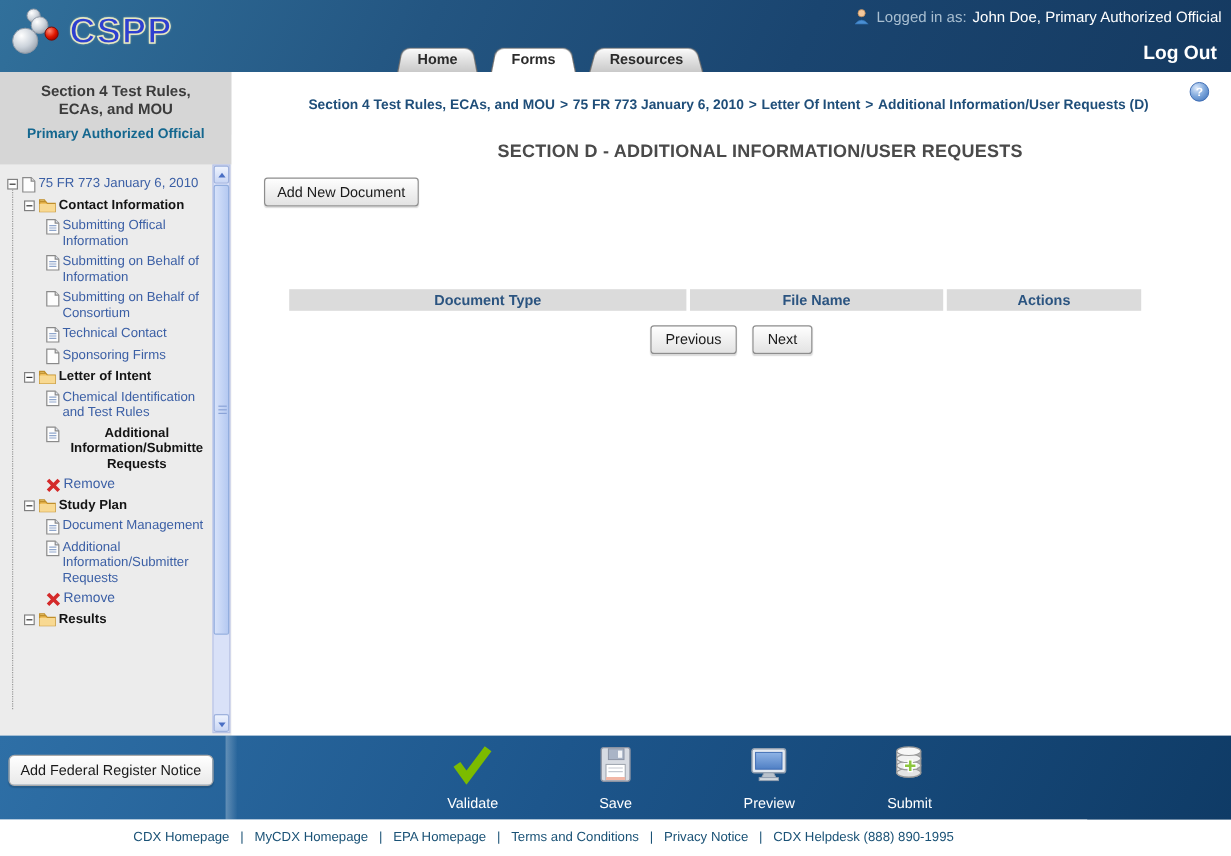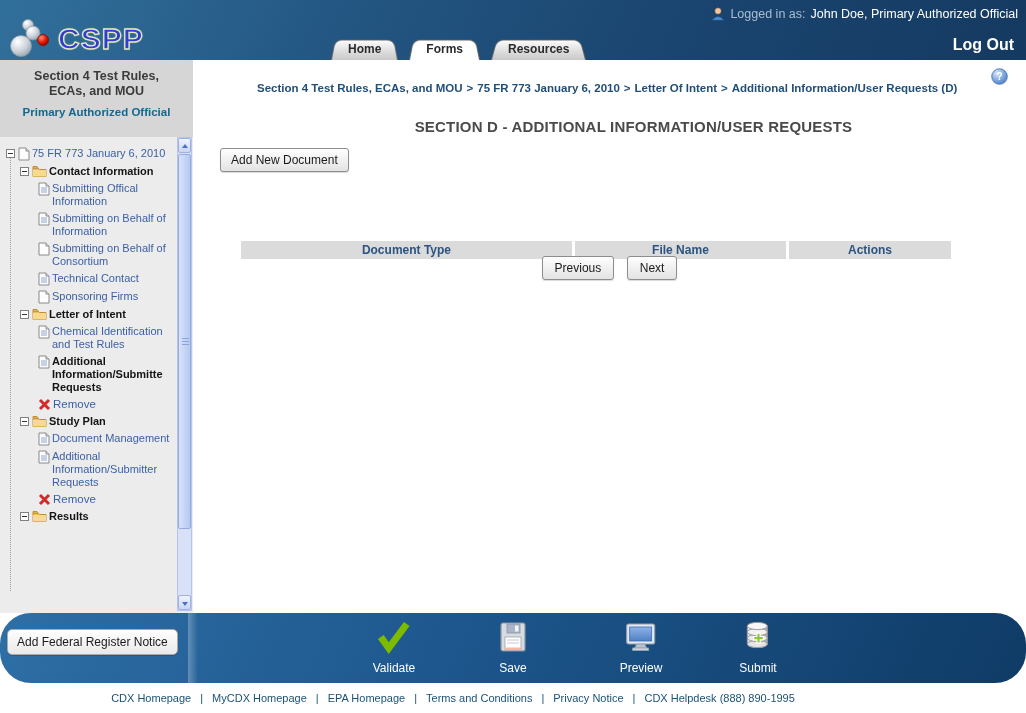--- a/index.html
+++ b/index.html
@@ -3,21 +3,21 @@
 <meta charset="utf-8">
 <style>
   * { margin:0; padding:0; box-sizing:border-box; }
   html,body { background:#fff; }
   body { font-family:"Liberation Sans", sans-serif; }
   .app { position:relative; width:1026px; height:713px; overflow:hidden; background:#fff; margin:0 auto; }
 
   
   .top-header { position:absolute; left:0; top:0; width:1026px; height:60px;
     background:linear-gradient(115deg,#31709b 0%,#235581 35%,#1a4570 65%,#153a61 100%); }
-  .logo-wrap { position:absolute; left:8px; top:5px; display:flex; align-items:center;margin-top:12px; }
+  .logo-wrap { position:absolute; left:8px; top:5px; display:flex; align-items:center; }
   .logo-text { font-size:30px; font-weight:bold; color:#2e3fd0; letter-spacing:1px;
     -webkit-text-stroke:1.3px #e7e8c2; text-shadow:0 0 2px #e7e8c2; margin-left:4px; }
   .user-line { position:absolute; right:8px; top:7px; font-size:12.5px; color:#fff;
     display:flex; align-items:center; gap:5px; }
   .user-prefix { color:#a9bfd1; }
   .user-name { color:#ffffff; }
   .logout { position:absolute; right:12px; bottom:6px; font-size:16px; font-weight:bold; color:#fff;
     text-decoration:none; cursor:pointer; }
   .tabs { position:absolute; left:331px; bottom:0; display:flex; align-items:flex-end; gap:11px; }
   .tab { position:relative; height:23px; display:flex; align-items:center; padding:0 17px; cursor:pointer; }
@@ -41,21 +41,21 @@
   .tree-guide { position:absolute; left:10px; top:16px; height:438px; border-left:1px dotted #9a9a9a; }
   .trow { position:relative; display:flex; align-items:flex-start; margin:4px 0; line-height:13px; }
   .trow.lvl0 { padding-left:0; }
   .trow.lvl1 { padding-left:14px; }
   .trow.lvl2 { padding-left:32px; }
   .expander { width:9px; height:9px; margin:2px 3px 0 0; flex:0 0 auto; background:#fff;
     border:1px solid #808080; position:relative; cursor:pointer; }
   .expander::after { content:""; position:absolute; left:1px; right:1px; top:3px; border-top:1px solid #333; }
   .ticon { flex:0 0 auto; margin:0 2px 0 0; display:inline-flex; }
   .tlabel { font-size:11px; color:#3b5fa5; text-decoration:none; cursor:pointer; }
-  .tlabel.bold { font-weight:bold; color:#141414; cursor:default; }
+  .tlabel.bold { font-weight:bold; color:#141414; cursor:default;text-align:center; }
   .tlabel.folder-label { font-weight:bold; color:#141414; font-size:11px; }
   .remove-label { color:#3b5fa5; font-size:11.5px; }
 
   
   .sb { position:absolute; right:1px; top:77px; bottom:2px; width:15px; background:#d9e1f8; border:1px solid #b9c4e4; }
   .sb-btn { position:absolute; left:0; width:13px; height:15px; background:linear-gradient(#eef3fe,#c9d6f4);
     border:1px solid #9fb2dd; border-radius:2px; cursor:pointer; }
   .sb-btn.up { top:0; }
   .sb-btn.down { bottom:0; }
   .sb-arrow { position:absolute; left:3px; width:0; height:0; border-left:3px solid transparent; border-right:3px solid transparent; }
@@ -77,26 +77,26 @@
   .page-title { position:absolute; left:0; top:58px; width:100%; text-align:center;
     font-size:15px; font-weight:bold; color:#4a4a4a; letter-spacing:0.2px;padding-left:48px; }
   .btn { display:inline-block; font-family:"Liberation Sans",sans-serif; font-size:12px; color:#1a1a1a;
     background:linear-gradient(#fefefe,#e3e3e3); border:1px solid #8d8d8d; border-radius:3px;
     padding:4px 10px; cursor:pointer; box-shadow:0 1px 1px rgba(0,0,0,0.15); }
   .add-doc { position:absolute; left:27px; top:88px; }
   .doc-table { position:absolute; left:45px; top:148px; width:716px; border-collapse:separate; border-spacing:3px 0;margin-top:33px; }
   .doc-table th { background:#dbdbdb; color:#2b5480; font-size:12px; font-weight:bold; height:18px;
     text-align:center; padding:1px 4px; }
   .col-doctype { width:47%; } .col-filename { width:30%; } .col-actions { width:23%; }
-  .pager { position:absolute; left:0; top:196px; width:100%; text-align:center; }
+  .pager { position:absolute; left:0; top:211px; width:100%; text-align:center; }
   .pager .btn { margin:0 4px; padding:4px 12px; }
 
   
   .toolbar { position:absolute; left:0; top:613px; width:1026px; height:70px;
-    background:linear-gradient(115deg,#2e6fa6 0%,#1d568c 45%,#0f3b66 100%);border-radius:31px; }
+    background:linear-gradient(115deg,#2e6fa6 0%,#1d568c 45%,#0f3b66 100%); }
   .toolbar-divider { position:absolute; left:188px; top:0; width:10px; height:70px;
     background:linear-gradient(90deg,rgba(255,255,255,0.28),rgba(255,255,255,0)); }
   .fr-btn { position:absolute; left:7px; top:16px; font-size:12px; padding:5px 9px; border-radius:5px;
     background:linear-gradient(#ffffff,#e9e9e9); border:1px solid #aaa; }
   .tb-item { position:absolute; top:7px; transform:translateX(-50%); text-align:center; cursor:pointer; }
   .tb-item .tb-icon { display:inline-block; height:34px; }
   .tb-label { margin-top:3px; font-size:12px; color:#ffffff; }
   .tb-validate { left:394px; } .tb-save { left:513px; } .tb-preview { left:641px; } .tb-submit { left:758px; }
 
   

